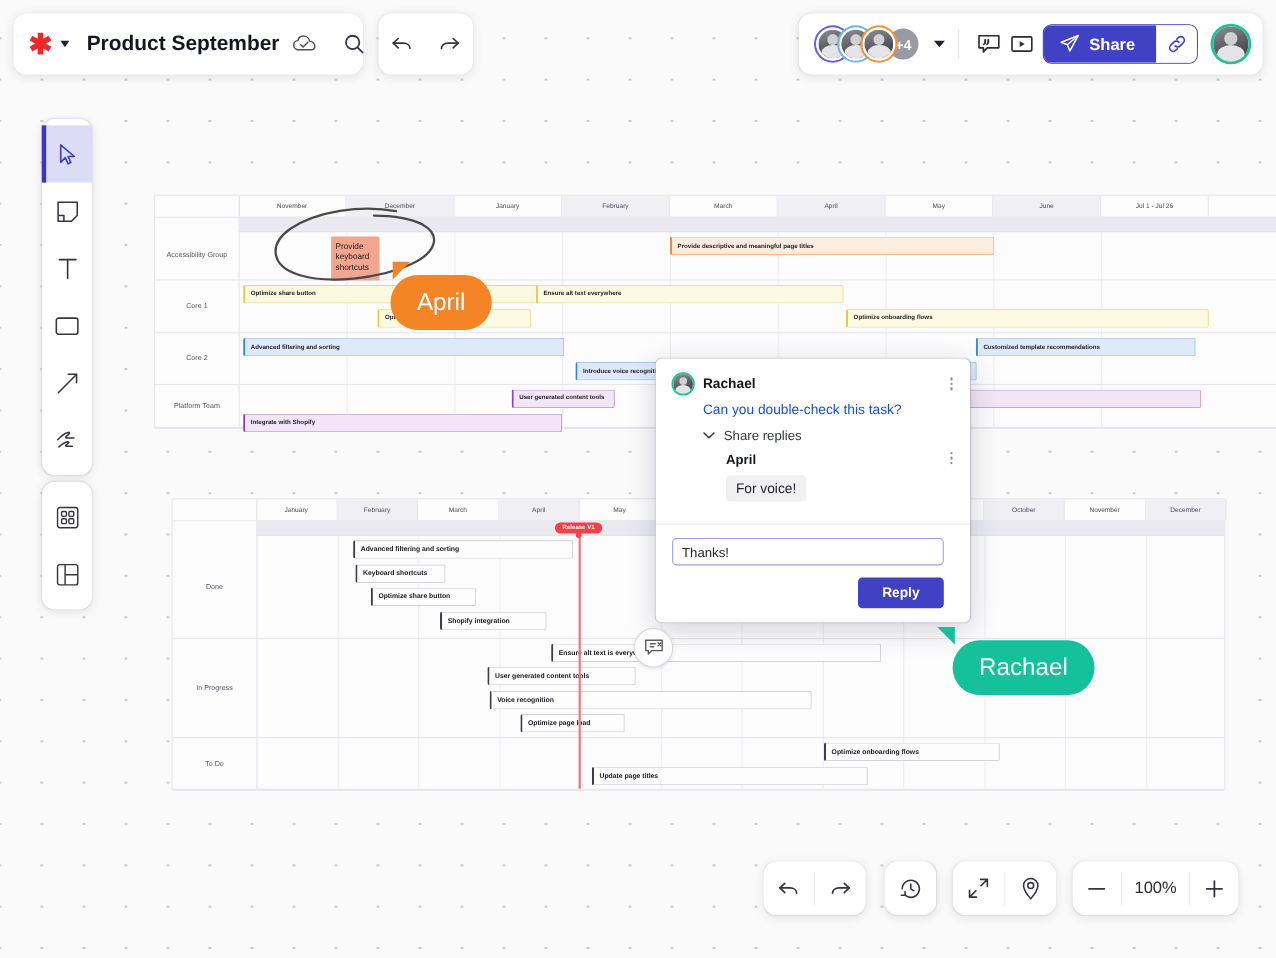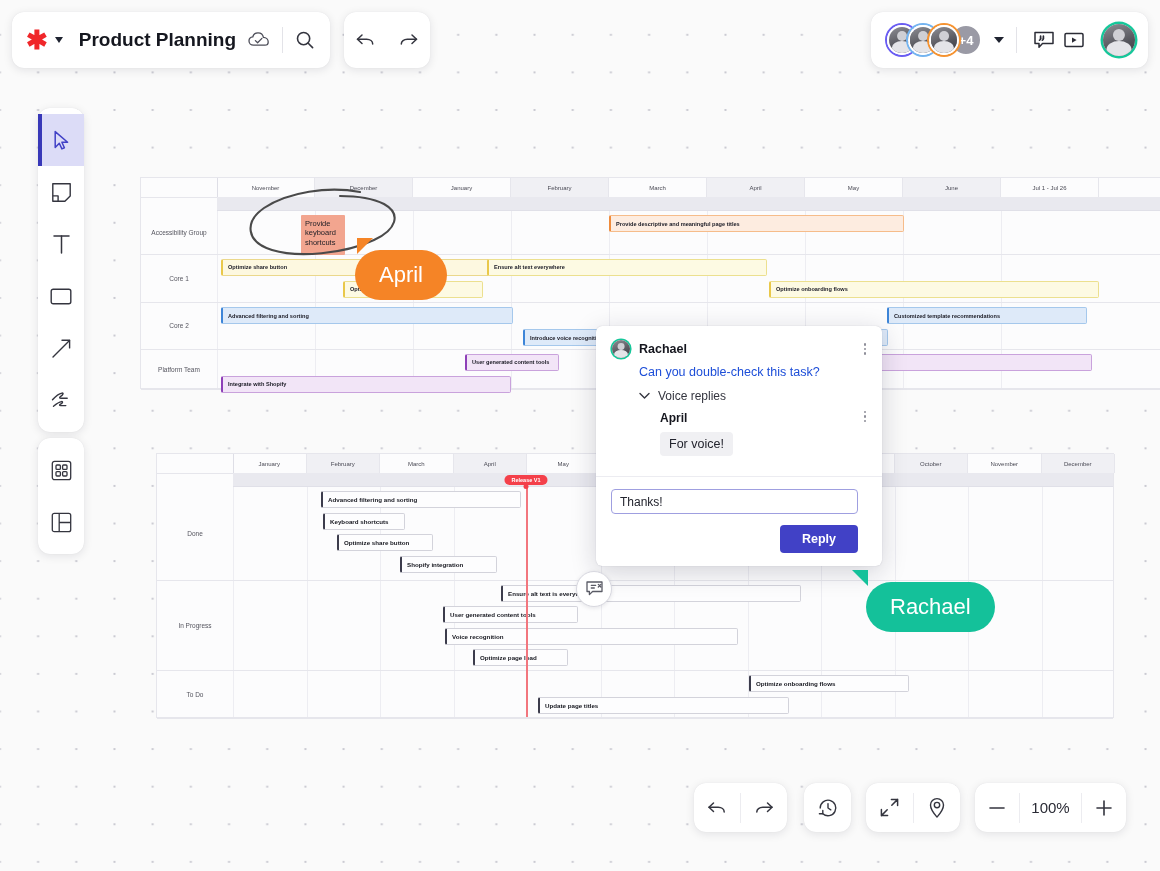--- a/index.html
+++ b/index.html
@@ -278,21 +278,21 @@
   }
 </style>
 </head>
 <body>
 
 <div id="canvas">
 
   <div id="topbar-left" class="panel">
     <span class="logo-asterisk">✱</span>
     <span class="caret-down"></span>
-    <span id="doc-title">Product Planning</span>
+    <span id="doc-title">Product September</span>
     <span class="cloud-check">
       <svg width="22" height="16" viewBox="0 0 22 16" fill="none" stroke="#4c4d58" stroke-width="1.3">
         <path d="M5.5 13.2C3 13.2 1 11.3 1 9c0-2.1 1.7-3.9 3.8-4.1C5.3 2.5 7.5.8 10 .8c2.7 0 5 2 5.4 4.6 2.7.1 4.8 2.2 4.8 4.6 0 1.8-1.4 3.2-3.2 3.2H5.5z"></path>
         <path d="M7.4 8.6l2.2 2.2 4.3-4.4" stroke-linecap="round" stroke-linejoin="round"></path>
       </svg>
     </span>
     <span class="divider-v"></span>
     <span class="icon-btn">
       <svg width="20" height="20" viewBox="0 0 20 20" fill="none" stroke="#34353f" stroke-width="1.6" stroke-linecap="round">
         <circle cx="8.6" cy="8.6" r="6.1"></circle>
@@ -336,20 +336,35 @@
         <path d="M2 2.5h18v11H9.5L6 17.2V13.5H2z"></path>
         <path d="M7.6 6.2v2.3M10.4 6.2v2.3" stroke-linecap="round" stroke-width="1.7"></path>
         <path d="M7.6 8.5c0 1-.5 1.5-1.2 1.8M10.4 8.5c0 1-.5 1.5-1.2 1.8" stroke-linecap="round"></path>
       </svg>
     </span>
     <span class="icon-btn">
       <svg width="22" height="18" viewBox="0 0 22 18" fill="none" stroke="#2b2c36" stroke-width="1.5" stroke-linejoin="round">
         <rect x="2" y="2.5" width="18" height="13" rx="1.2"></rect>
         <path d="M9 6.5l4.6 2.6L9 11.7z" fill="#2b2c36" stroke="none"></path>
       </svg>
+    </span>
+    <span id="share-group">
+      <span id="share-btn">
+        <svg width="19" height="18" viewBox="0 0 19 18" fill="none" stroke="#fff" stroke-width="1.4" stroke-linejoin="round">
+          <path d="M17.2 1.3L1.8 7.4l5.5 2.3 2.3 5.5z"></path>
+          <path d="M17.2 1.3L7.3 9.7"></path>
+        </svg>
+        <span>Share</span>
+      </span>
+      <span id="link-btn">
+        <svg width="18" height="18" viewBox="0 0 18 18" fill="none" stroke="#4141c6" stroke-width="1.5" stroke-linecap="round">
+          <path d="M7.3 10.7a3.2 3.2 0 0 0 4.6 0l2.8-2.8a3.25 3.25 0 0 0-4.6-4.6l-1.3 1.3"></path>
+          <path d="M10.7 7.3a3.2 3.2 0 0 0-4.6 0L3.3 10.1a3.25 3.25 0 0 0 4.6 4.6l1.3-1.3"></path>
+        </svg>
+      </span>
     </span>
     <span id="me-avatar">
         <span class="av-face" style="display:block;width:100%;height:100%"></span>
       </span>
   </div>
 
   <div id="toolbar" class="panel">
     <span class="tool active">
       <svg width="19" height="21" viewBox="0 0 19 21" fill="none" stroke="#4141c6" stroke-width="1.5" stroke-linejoin="round">
         <path d="M3.2 1.6v16l4.1-4.3 2.6 5.6 2.5-1.1-2.5-5.5h5.7z"></path>
@@ -519,21 +534,21 @@
             <i></i>
             <i></i>
             <i></i>
           </span>
       </div>
       <div class="cp-text">Can you double-check this task?</div>
       <div class="cp-toggle">
         <svg width="11" height="8" viewBox="0 0 11 8" fill="none" stroke="#34353f" stroke-width="1.4" stroke-linecap="round" stroke-linejoin="round">
           <path d="M1 1.6L5.5 6 10 1.6"></path>
         </svg>
-        <span>Voice replies</span>
+        <span>Share replies</span>
       </div>
       <div class="cp-reply">
         <div class="cp-rname">
           <span>April</span>
           <span class="cp-kebab">
               <i></i>
               <i></i>
               <i></i>
             </span>
         </div>

